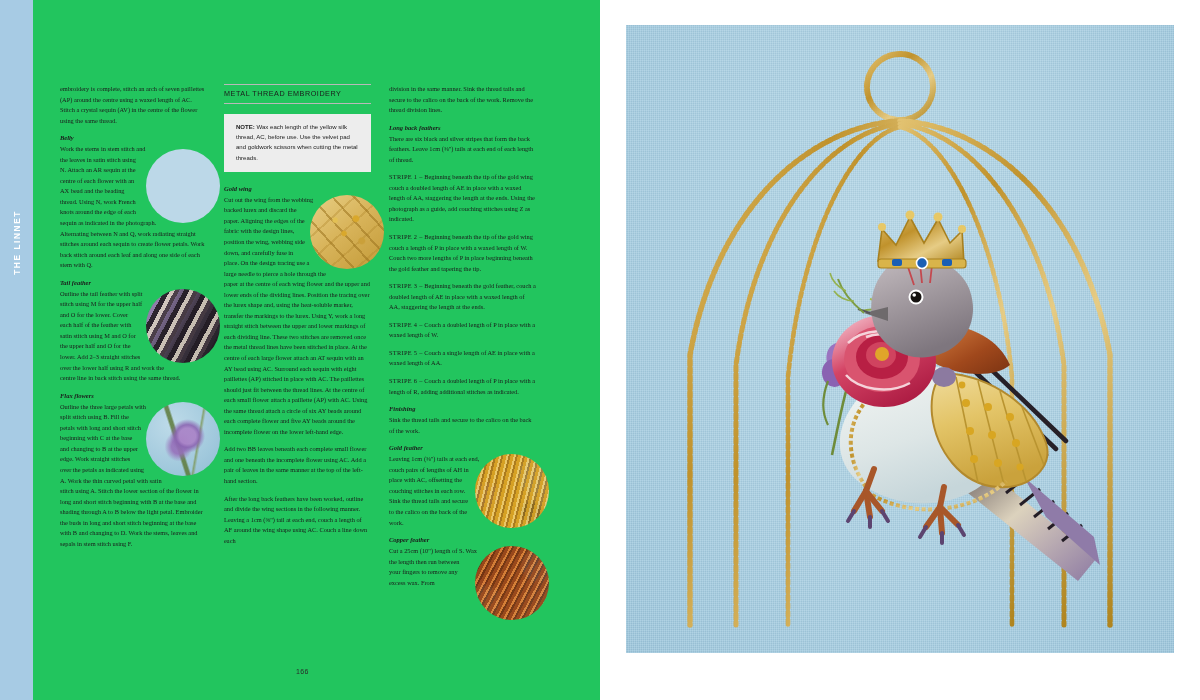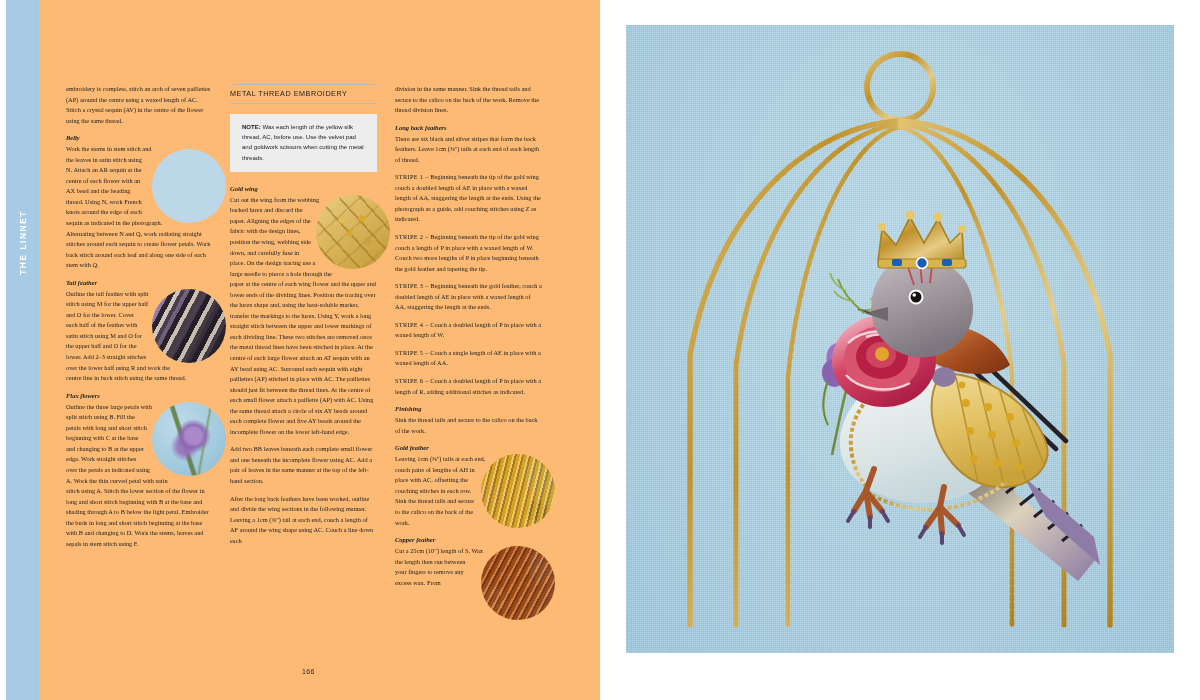--- a/index.html
+++ b/index.html
@@ -12,23 +12,23 @@
     width: 1200px;
     height: 700px;
     background: #ffffff;
     overflow: hidden;
     font-family: "Liberation Serif", serif;
   }
 
   
   #left-page {
     position: absolute;
-    left: 6px; top: 0;
+    left: 0; top: 0;
     width: 600px; height: 700px;
-    background: #fdba74;
+    background: #22c55e;
   }
   #chapter-tab {
     position: absolute;
     left: 0; top: 0;
     width: 33px; height: 700px;
     background: #a7cbe4;
   }
   #chapter-tab-label {
     position: absolute;
     left: 50%;

